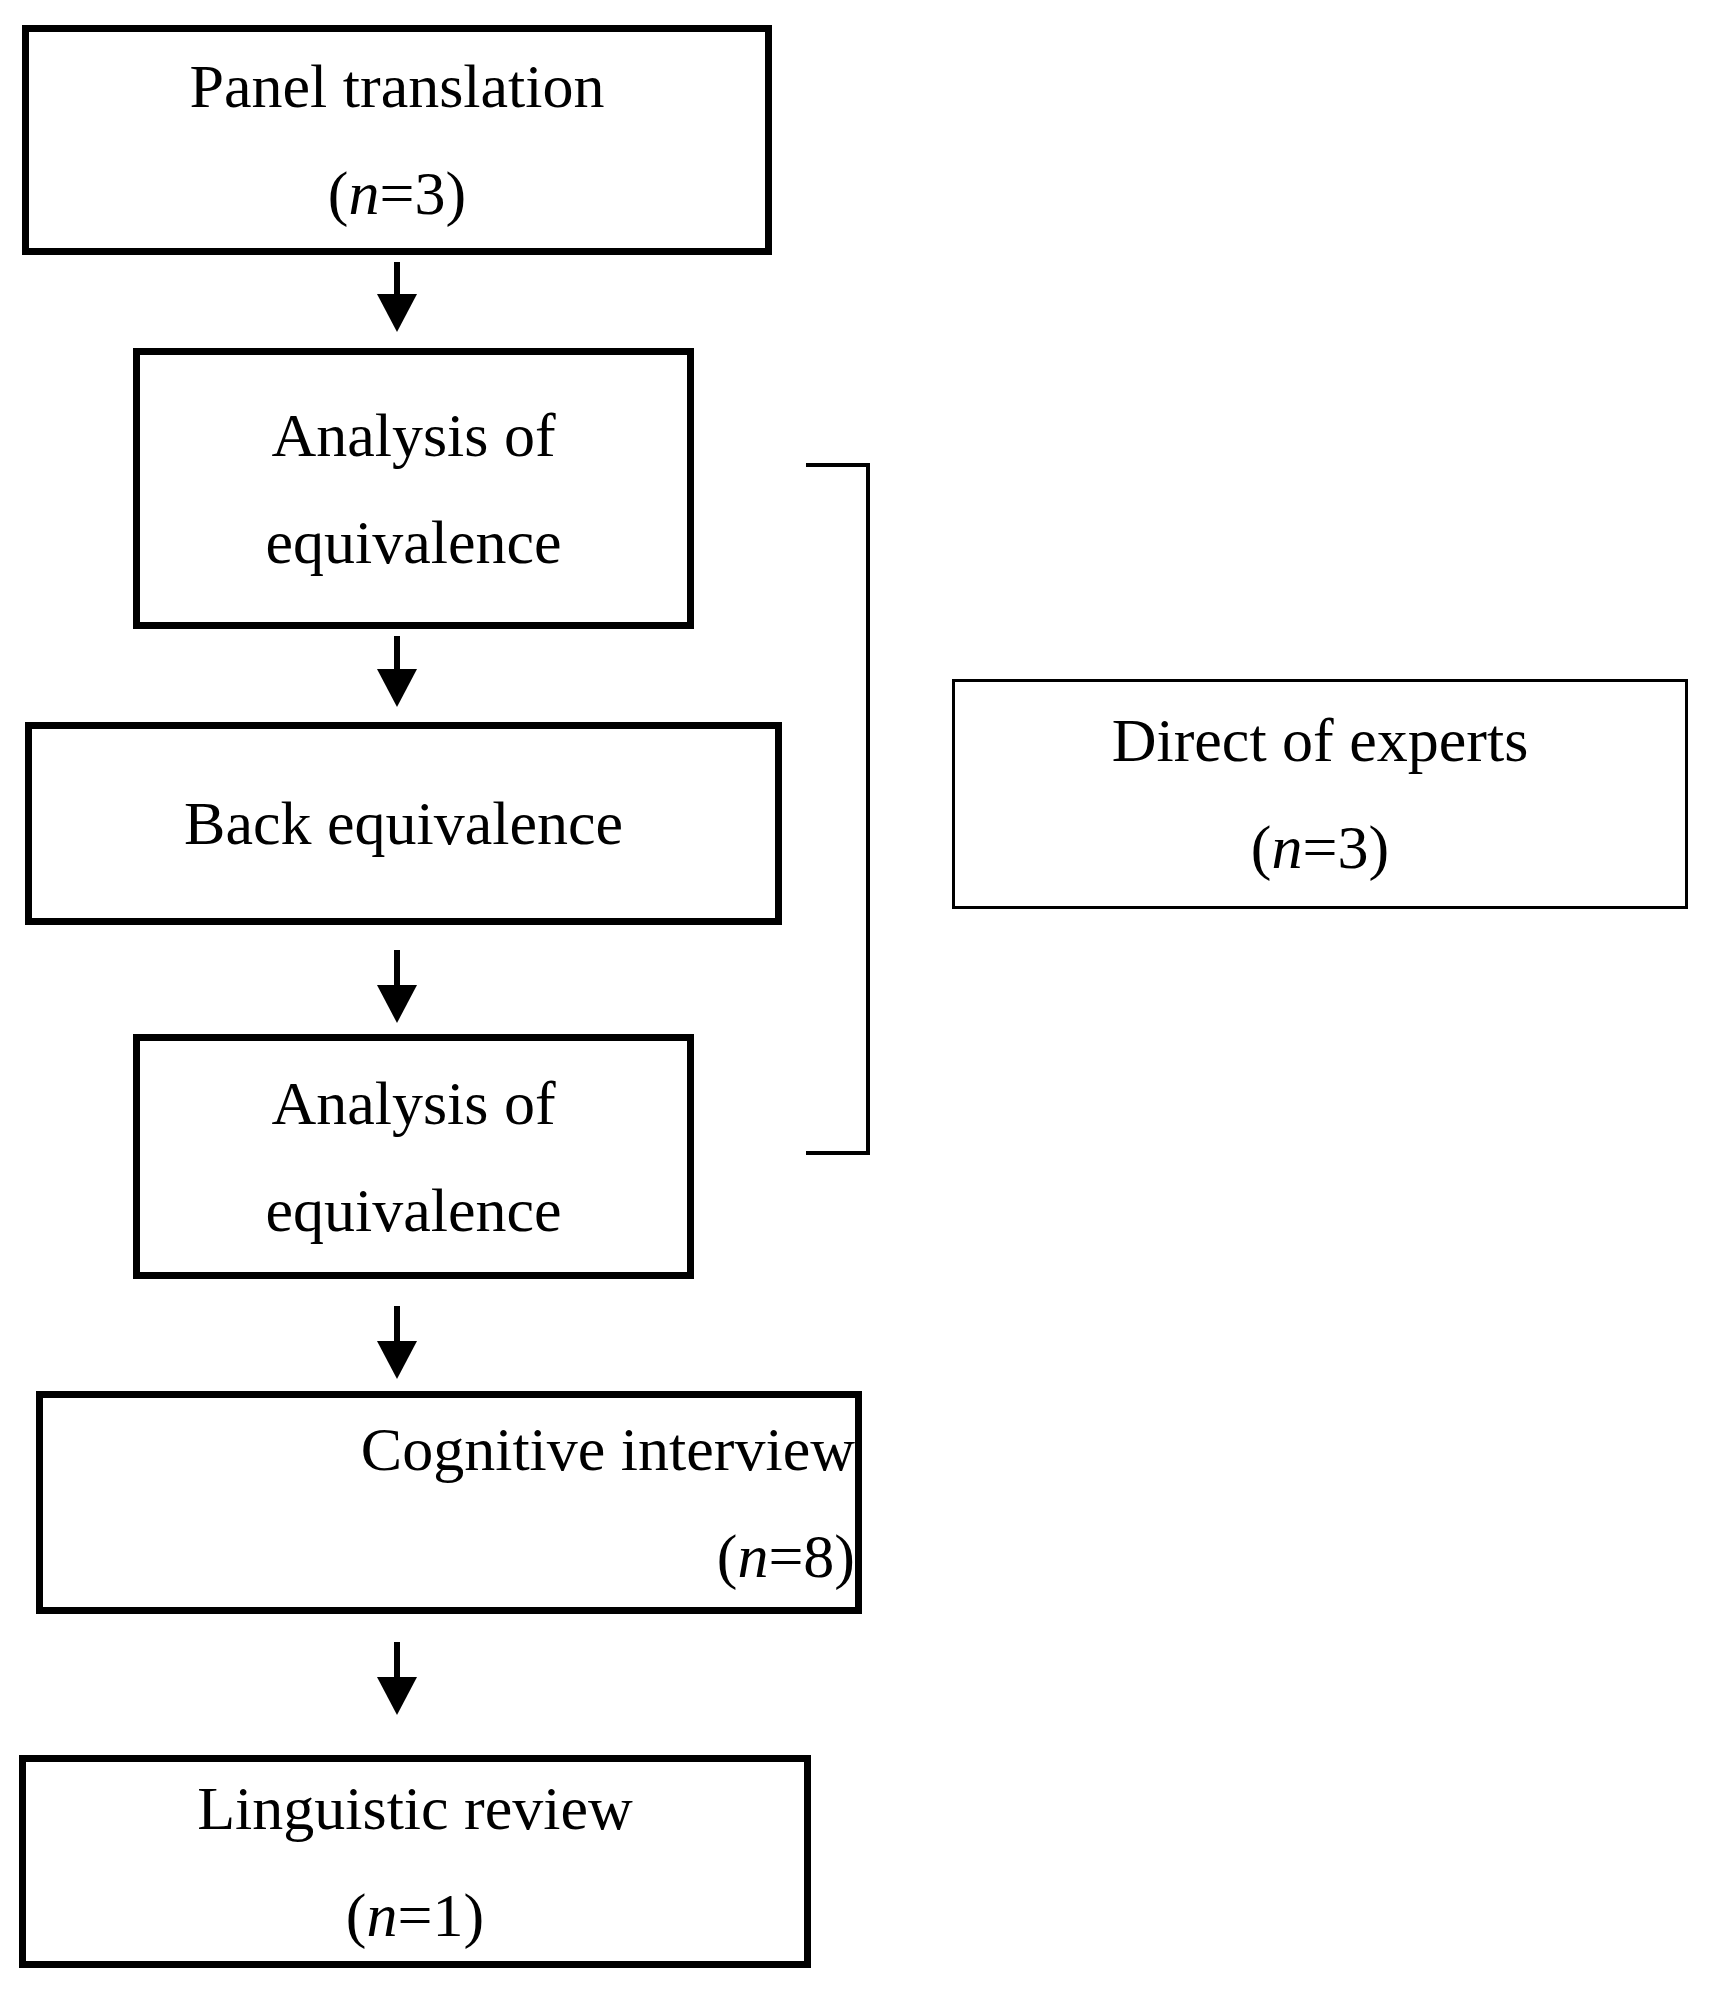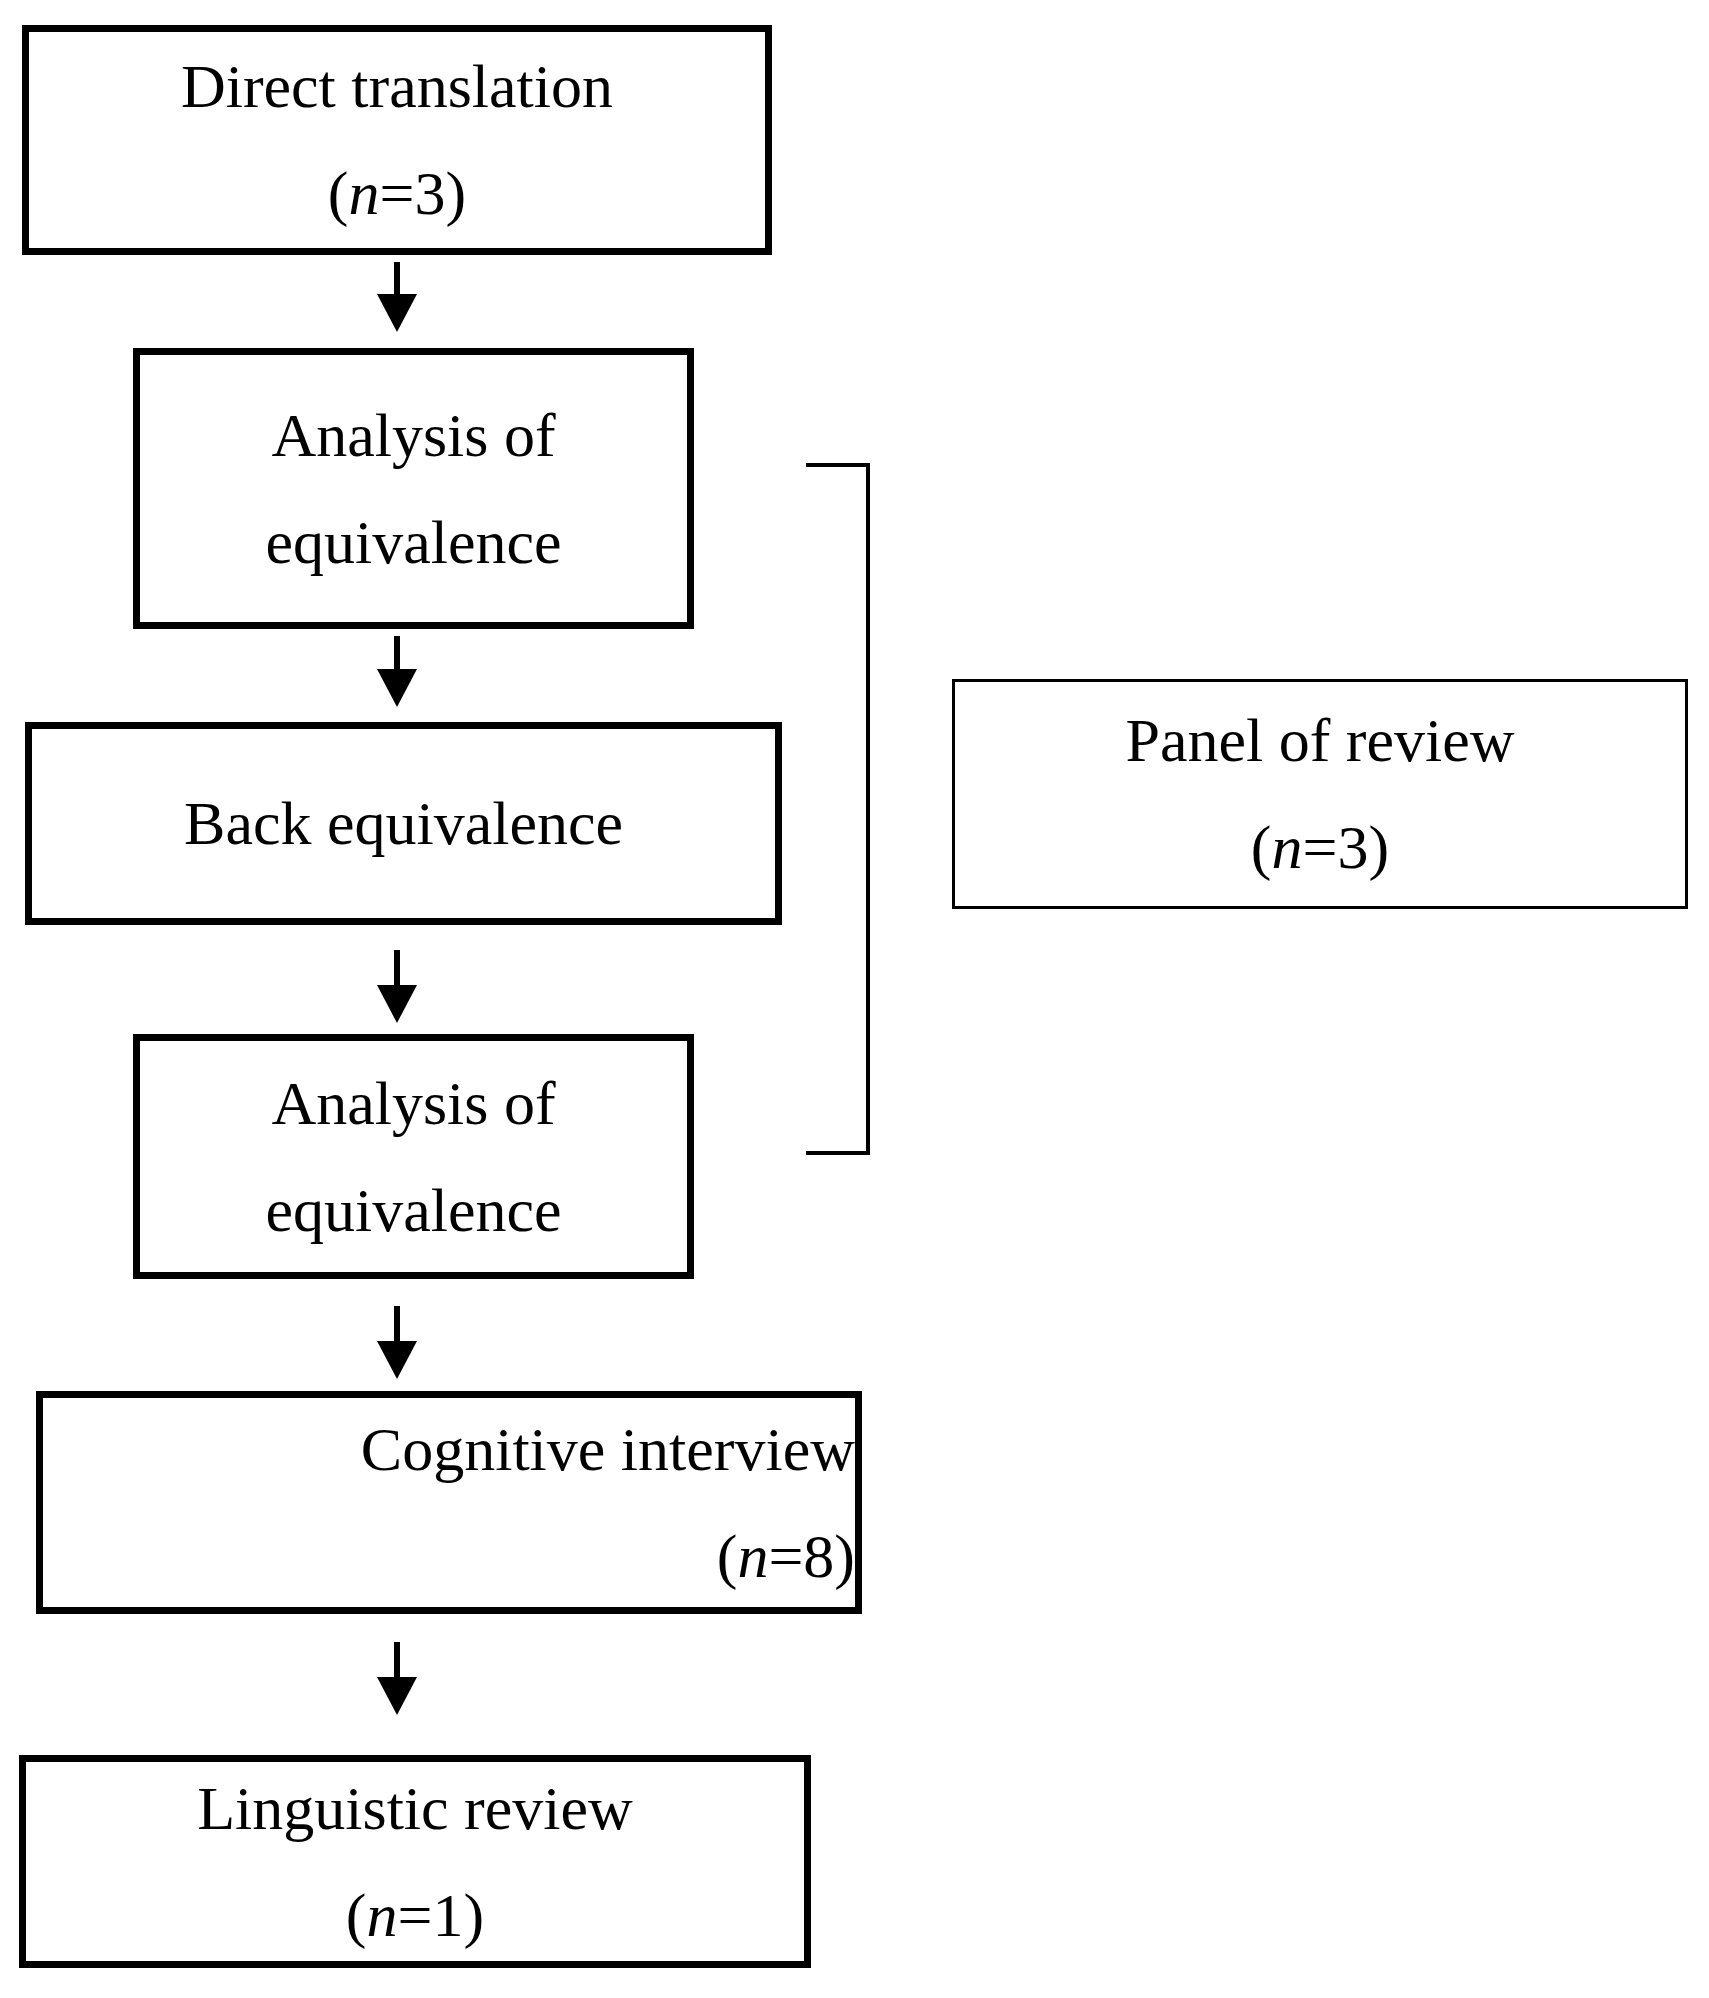--- a/index.html
+++ b/index.html
@@ -77,21 +77,21 @@
     box-sizing: border-box;
     border-top: 4px solid #000000;
     border-right: 4px solid #000000;
     border-bottom: 4px solid #000000;
   }
 </style>
 </head>
 <body>
 
 <div class="box b1">
-  <div class="t">Direct translation</div>
+  <div class="t">Panel translation</div>
   <div class="t"><span>(</span><span class="it">n</span><span>=3)</span></div>
 </div>
 
 <div class="arrow a1">
   <div class="stem"></div>
   <div class="head"></div>
 </div>
 
 <div class="box b2">
   <div class="t">Analysis of</div>
@@ -133,15 +133,15 @@
 </div>
 
 <div class="box b6">
   <div class="t">Linguistic review</div>
   <div class="t"><span>(</span><span class="it">n</span><span>=1)</span></div>
 </div>
 
 <div class="bracket"></div>
 
 <div class="box panel">
-  <div class="t">Panel of review</div>
+  <div class="t">Direct of experts</div>
   <div class="t"><span>(</span><span class="it">n</span><span>=3)</span></div>
 </div>
 
 </body></html>

